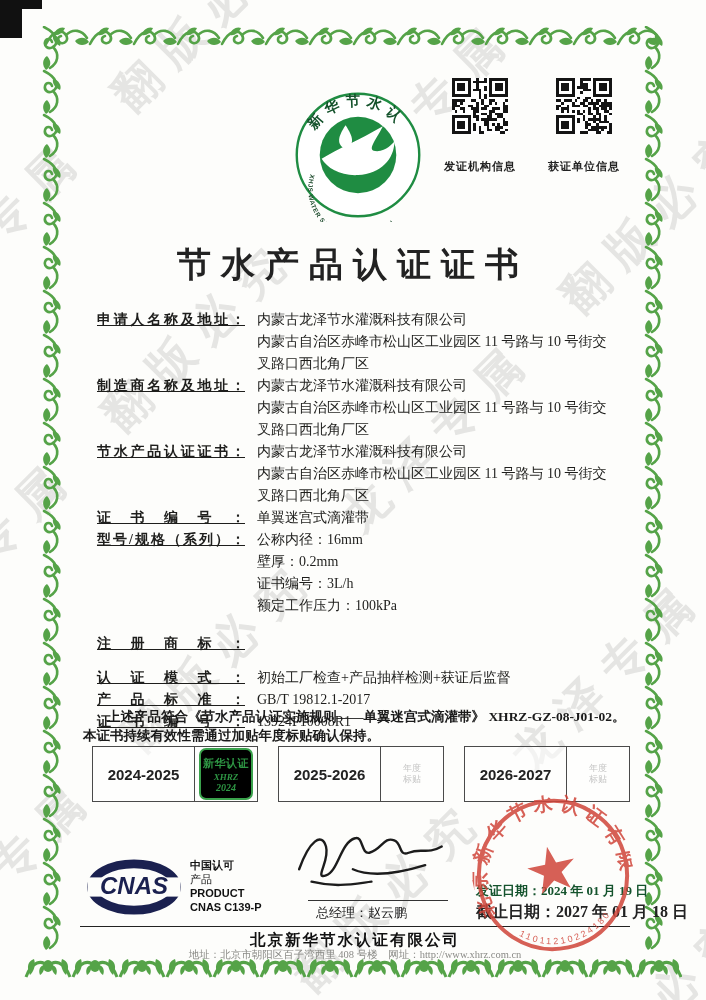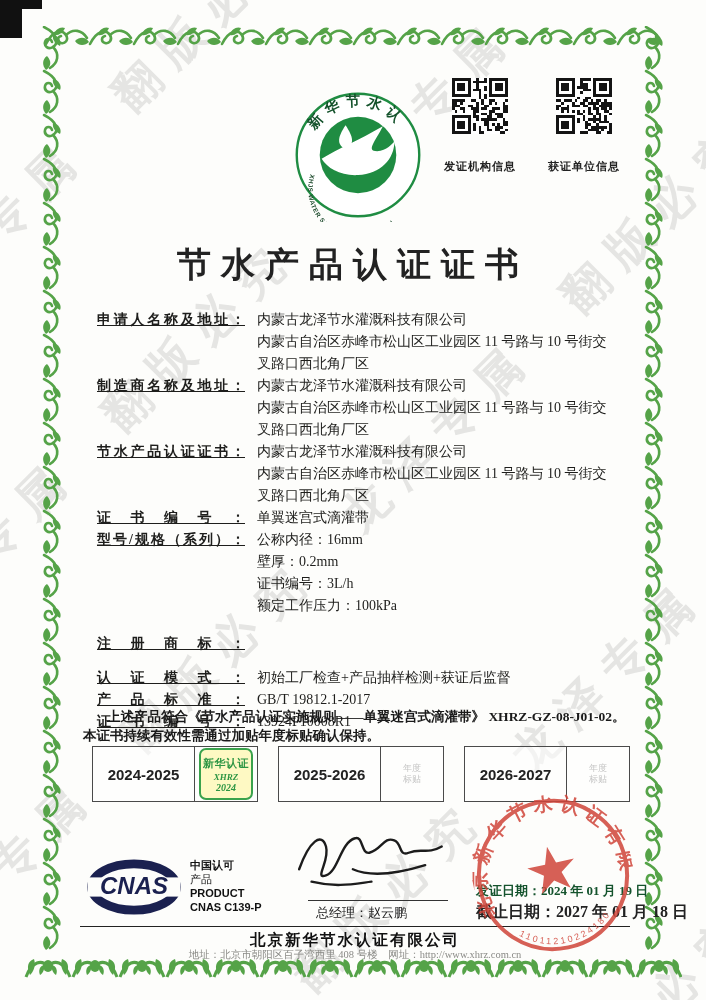--- a/index.html
+++ b/index.html
@@ -45,21 +45,21 @@
     font-size:13.5px;font-weight:700;line-height:19px;color:#1a1a1a;}
   #compliance .l1{text-indent:24px;white-space:nowrap;}
   #compliance .l2{white-space:nowrap;}
   
   #year-boxes{position:absolute;left:92px;top:746px;width:538px;height:58px;z-index:3;
     display:flex;justify-content:space-between;}
   .ybox{width:164px;height:54px;border:1.5px solid #4a4a4a;display:flex;background:rgba(255,255,255,0.55);}
   .ybox .period{flex:1;display:flex;align-items:center;justify-content:center;
     font-family:"Liberation Sans","DejaVu Sans",sans-serif;font-size:15px;font-weight:700;color:#222;}
   .ybox .slot{width:62px;border-left:1.5px solid #4a4a4a;display:flex;align-items:center;justify-content:center;}
-  .sticker{width:50px;height:48px;border:2px solid #3aa24c;border-radius:7px;background:#fef9c3;
+  .sticker{width:50px;height:48px;border:2px solid #3aa24c;border-radius:7px;background:#000000;
     display:flex;flex-direction:column;align-items:center;justify-content:center;color:#2e9644;}
   .sticker .s1{font-size:11px;font-weight:700;letter-spacing:0.5px;}
   .sticker .s2{font-size:9px;font-style:italic;font-weight:700;margin-top:1px;}
   .sticker .s3{font-size:10px;font-style:italic;font-weight:700;}
   .slot .ph{display:inline-block;width:2.2em;font-size:9px;line-height:11px;color:#c4c4c4;text-align:center;}
   #cnas-logo{position:absolute;left:86px;top:858px;z-index:3;}
   #cnas-text{position:absolute;left:190px;top:858px;z-index:3;font-size:11px;line-height:14px;color:#111;
     font-family:"Liberation Sans","DejaVu Sans",sans-serif;}
   #cnas-text .b{font-weight:700;}
   #signature{position:absolute;left:295px;top:822px;z-index:3;}

